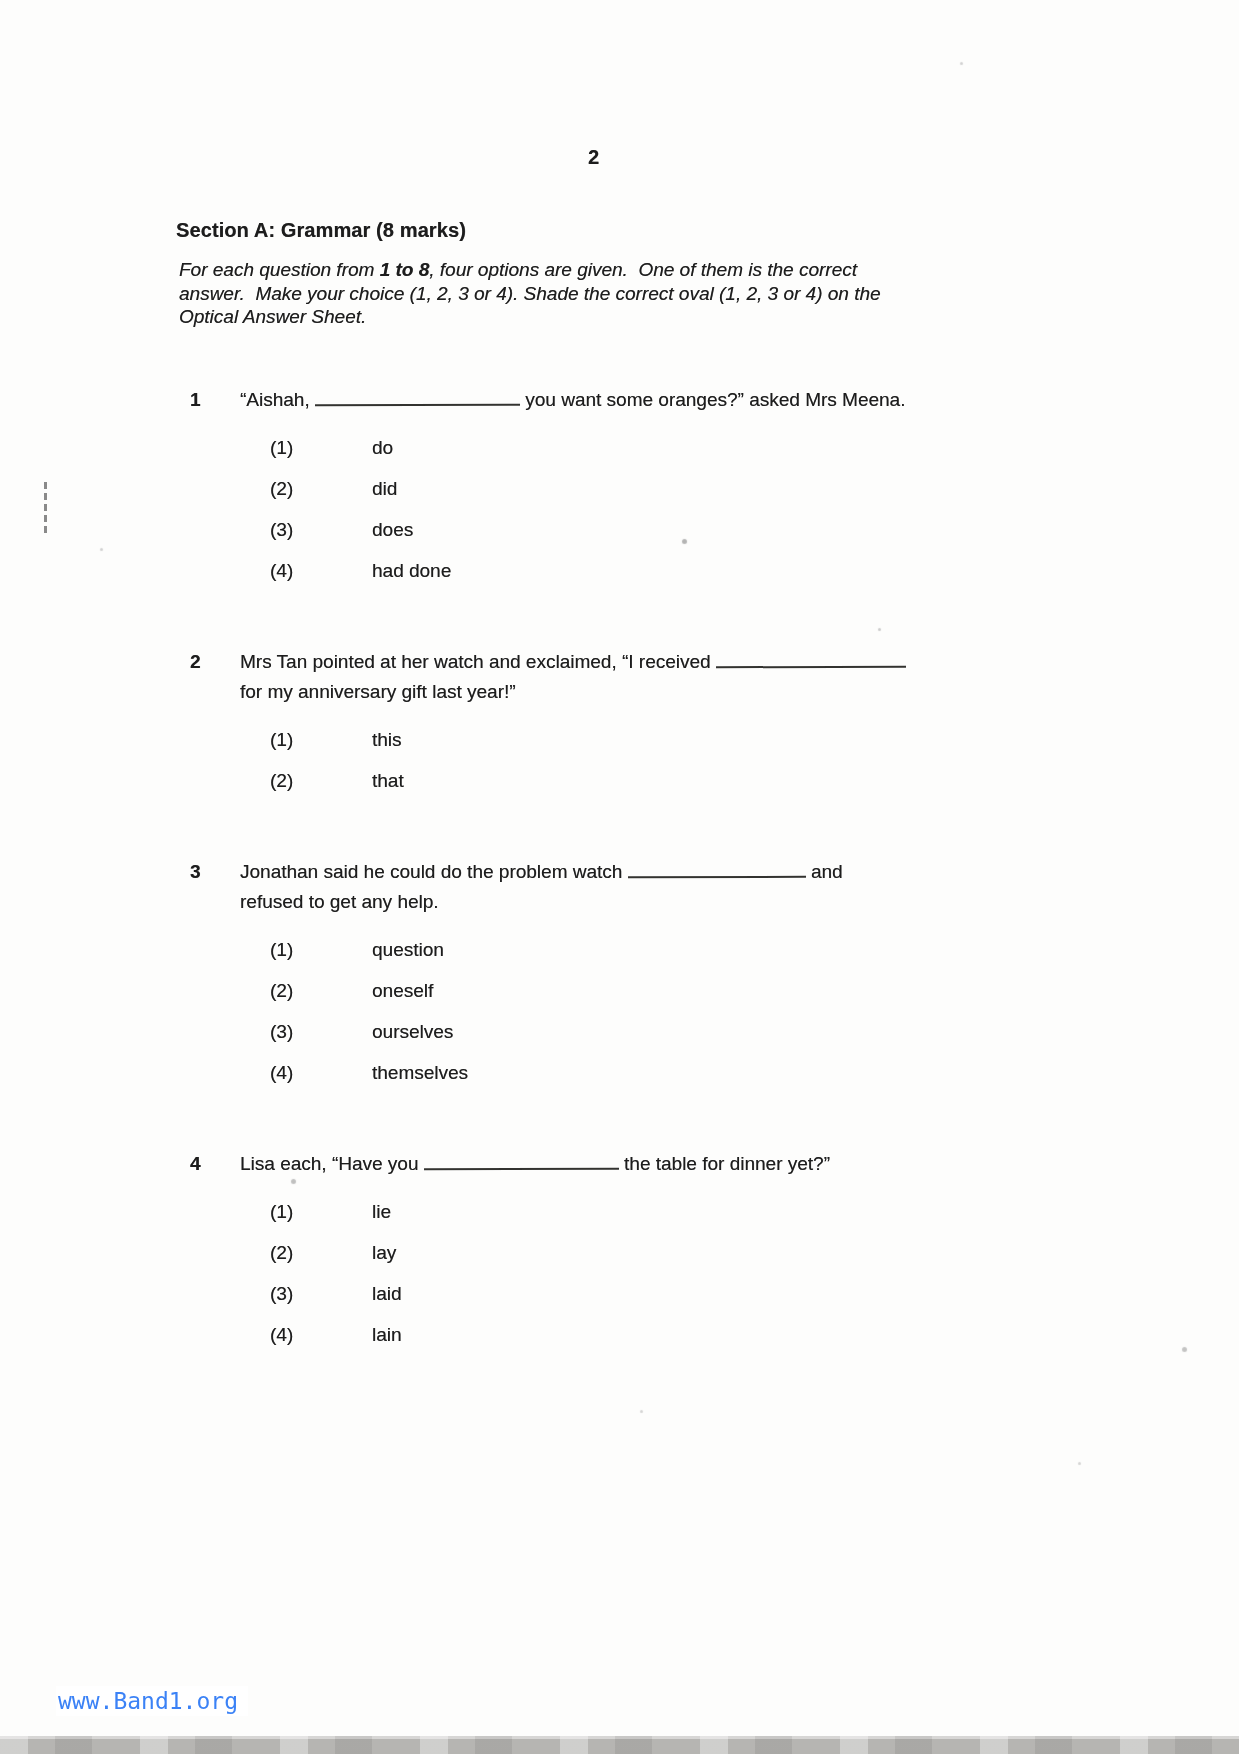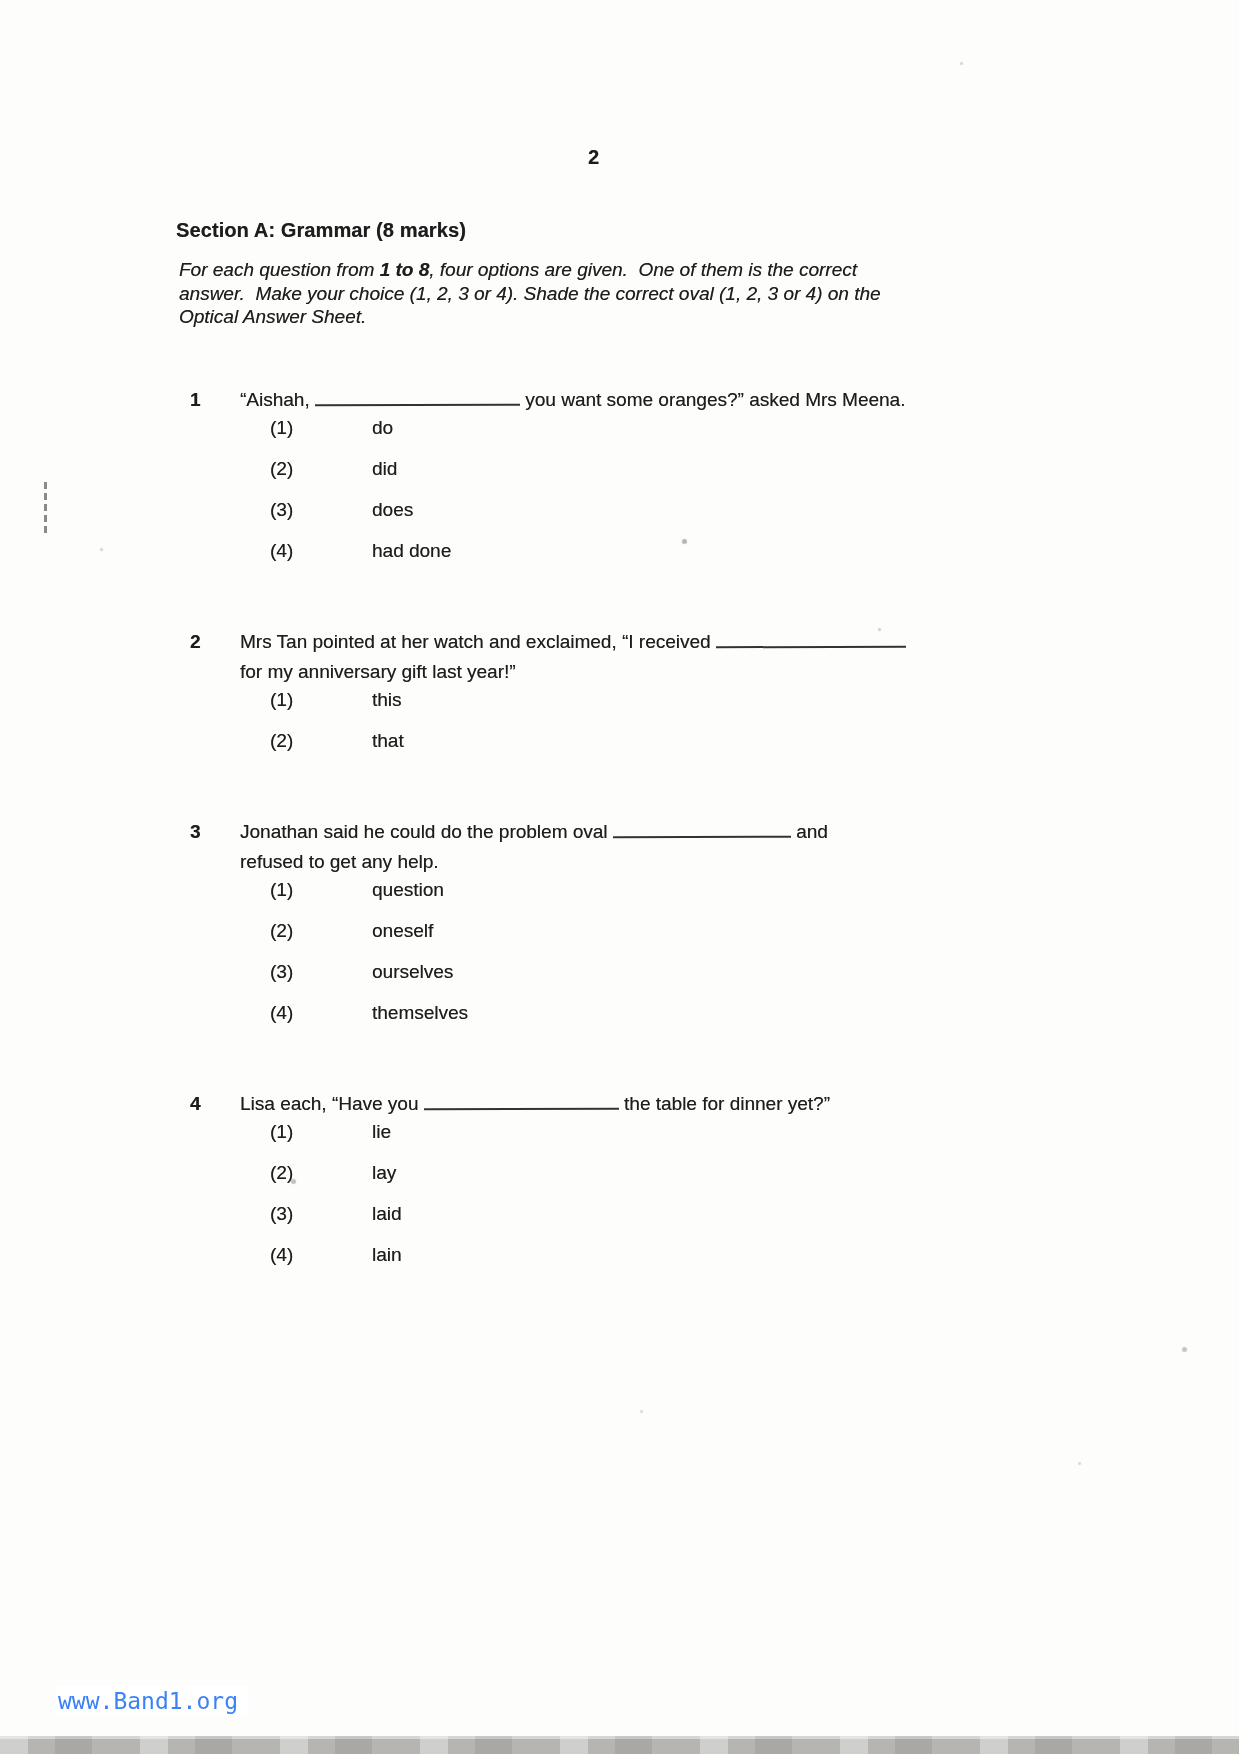--- a/index.html
+++ b/index.html
@@ -73,21 +73,21 @@
     line-height: 30px;
     white-space: pre-wrap;
   }
   .blank {
     display: inline-block;
     height: 13px;
     border-bottom: 2px solid #333330;
     transform: rotate(-0.15deg);
   }
   .options {
-    margin-top: 0;
+    margin-top: 20px;
     margin-left: 90px;
   }
   .opt-row {
     height: 41px;
     font-size: 19px;
     line-height: 26px;
   }
   .opt-num {
     display: inline-block;
     width: 102px;
@@ -178,21 +178,21 @@
     </div>
     <div class="options">
           <div class="opt-row"><span class="opt-num">(1)</span><span class="opt-text">this</span></div>
           <div class="opt-row"><span class="opt-num">(2)</span><span class="opt-text">that</span></div>
         </div>
   </div>
 
   <div class="question">
     <div class="q-head">
       <span class="q-num">3</span>
-      <span class="q-text"><span>Jonathan said he could do the problem oval </span><span class="blank" style="width: 178px;"></span><span> and</span><br><span>refused to get any help.</span></span>
+      <span class="q-text"><span>Jonathan said he could do the problem watch </span><span class="blank" style="width: 178px;"></span><span> and</span><br><span>refused to get any help.</span></span>
     </div>
     <div class="options">
           <div class="opt-row"><span class="opt-num">(1)</span><span class="opt-text">question</span></div>
           <div class="opt-row"><span class="opt-num">(2)</span><span class="opt-text">oneself</span></div>
           <div class="opt-row"><span class="opt-num">(3)</span><span class="opt-text">ourselves</span></div>
           <div class="opt-row"><span class="opt-num">(4)</span><span class="opt-text">themselves</span></div>
         </div>
   </div>
 
   <div class="question">

